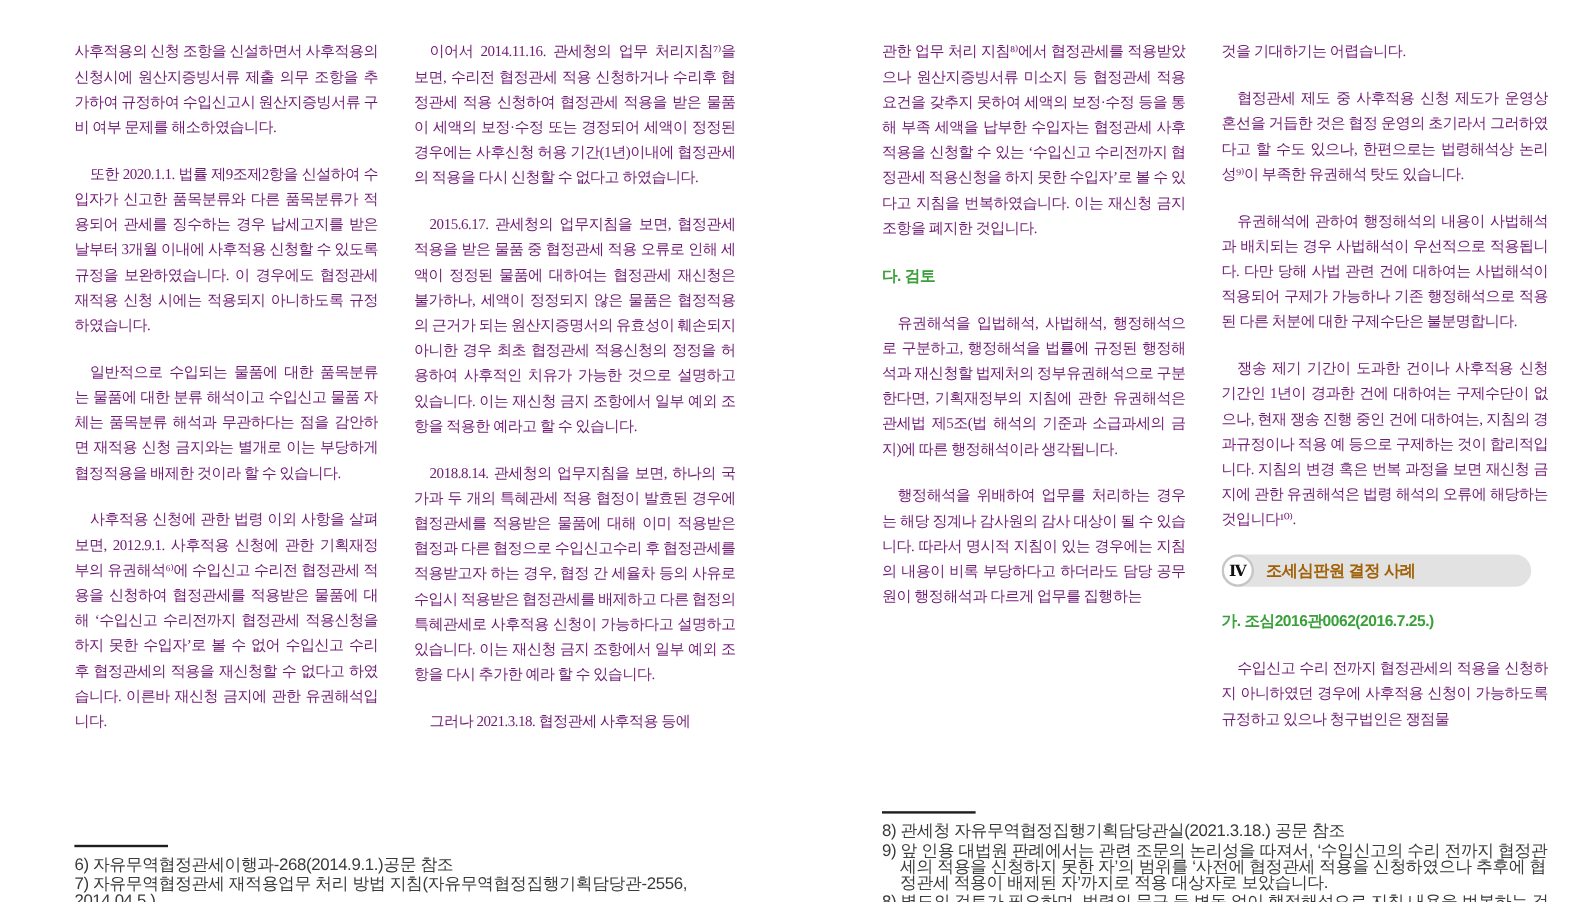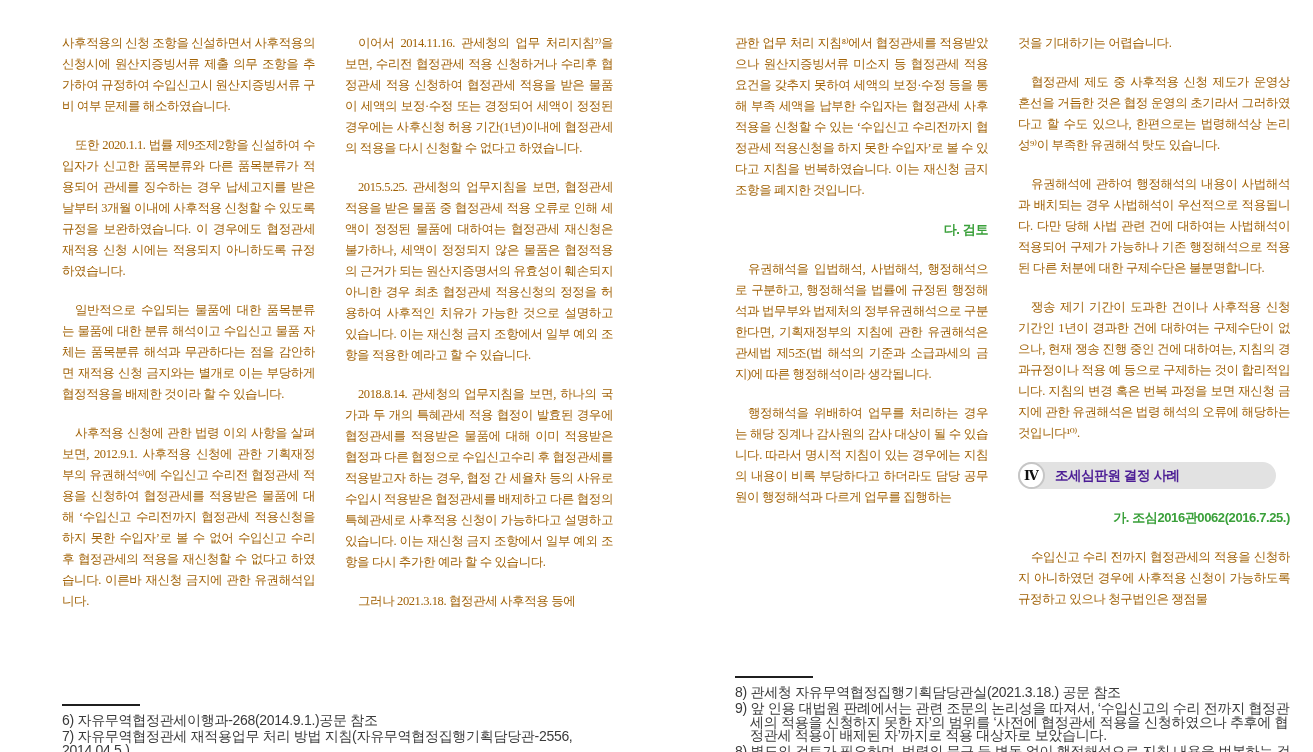--- a/index.html
+++ b/index.html
@@ -5,35 +5,35 @@
   html,body{margin:0;padding:0;background:#ffffff;}
   body{width:1313px;height:752px;position:relative;overflow:hidden;
        font-family:"Liberation Serif","DejaVu Serif",serif;}
 
   .col{position:absolute;top:33px;height:648px;overflow:hidden;}
   #c1{left:62px;width:253px;}
   #c2{left:345px;width:268px;}
   #c3{left:735px;width:253px;}
   #c4{left:1018px;width:272px;}
 
-  .body{margin:0 0 18px 0;font-size:12.5px;line-height:21px;color:#a16207;
+  .body{margin:0 0 18px 0;font-size:12.5px;line-height:21px;color:#701a75;
         text-align:justify;word-break:break-all;text-indent:13px;letter-spacing:-0.4px;}
   .body.cont{text-indent:0;}
 
   .green-heading{margin:2px 0 19px 0;font-family:"Liberation Sans","DejaVu Sans",sans-serif;
-        font-size:13px;line-height:21px;font-weight:bold;color:#3aa03a;letter-spacing:-0.4px;text-align:right;}
+        font-size:13px;line-height:21px;font-weight:bold;color:#3aa03a;letter-spacing:-0.4px;}
 
   .section-pill{margin:4px 0 18px 0;display:flex;align-items:center;height:27px;width:95%;
         background:#e2e2e2;border-radius:14px;}
   .pill-num{flex:0 0 27px;width:27px;height:27px;border-radius:50%;background:#ffffff;
         border:2px solid #c6c6c6;box-sizing:border-box;display:flex;align-items:center;
         justify-content:center;font-weight:bold;font-size:13px;color:#111;
         font-family:"Liberation Serif","DejaVu Serif",serif;}
   .pill-title{margin-left:10px;font-family:"Liberation Sans","DejaVu Sans",sans-serif;
-        font-weight:bold;font-size:13.5px;color:#4c1d95;letter-spacing:-0.4px;}
+        font-weight:bold;font-size:13.5px;color:#a16207;letter-spacing:-0.4px;}
 
   .footnotes{position:absolute;font-family:"Liberation Sans","DejaVu Sans",sans-serif;
         font-size:14px;line-height:13.5px;color:#3a3a3a;letter-spacing:-0.3px;}
   #fn-left{left:62px;top:704px;width:555px;}
   #fn-right{left:735px;top:676px;width:562px;}
   .fn-divider{width:78px;border-top:2px solid #1f1f1f;margin:0 0 8px 0;}
   .fn{margin:0 0 2.5px 0;}
   .fn.hang{padding-left:15px;text-indent:-15px;}
 </style>
 </head>
@@ -41,29 +41,29 @@
 
 <section class="col" id="c1">
   <p class="body cont">사후적용의 신청 조항을 신설하면서 사후적용의 신청시에 원산지증빙서류 제출 의무 조항을 추가하여 규정하여 수입신고시 원산지증빙서류 구비 여부 문제를 해소하였습니다.</p>
   <p class="body">또한 2020.1.1. 법률 제9조제2항을 신설하여 수입자가 신고한 품목분류와 다른 품목분류가 적용되어 관세를 징수하는 경우 납세고지를 받은 날부터 3개월 이내에 사후적용 신청할 수 있도록 규정을 보완하였습니다. 이 경우에도 협정관세 재적용 신청 시에는 적용되지 아니하도록 규정하였습니다.</p>
   <p class="body">일반적으로 수입되는 물품에 대한 품목분류는 물품에 대한 분류 해석이고 수입신고 물품 자체는 품목분류 해석과 무관하다는 점을 감안하면 재적용 신청 금지와는 별개로 이는 부당하게 협정적용을 배제한 것이라 할 수 있습니다.</p>
   <p class="body">사후적용 신청에 관한 법령 이외 사항을 살펴보면, 2012.9.1. 사후적용 신청에 관한 기획재정부의 유권해석⁶⁾에 수입신고 수리전 협정관세 적용을 신청하여 협정관세를 적용받은 물품에 대해 ‘수입신고 수리전까지 협정관세 적용신청을 하지 못한 수입자’로 볼 수 없어 수입신고 수리 후 협정관세의 적용을 재신청할 수 없다고 하였습니다. 이른바 재신청 금지에 관한 유권해석입니다.</p>
 </section>
 
 <section class="col" id="c2">
   <p class="body">이어서 2014.11.16. 관세청의 업무 처리지침⁷⁾을 보면, 수리전 협정관세 적용 신청하거나 수리후 협정관세 적용 신청하여 협정관세 적용을 받은 물품이 세액의 보정·수정 또는 경정되어 세액이 정정된 경우에는 사후신청 허용 기간(1년)이내에 협정관세의 적용을 다시 신청할 수 없다고 하였습니다.</p>
-  <p class="body">2015.5.25. 관세청의 업무지침을 보면, 협정관세 적용을 받은 물품 중 협정관세 적용 오류로 인해 세액이 정정된 물품에 대하여는 협정관세 재신청은 불가하나, 세액이 정정되지 않은 물품은 협정적용의 근거가 되는 원산지증명서의 유효성이 훼손되지 아니한 경우 최초 협정관세 적용신청의 정정을 허용하여 사후적인 치유가 가능한 것으로 설명하고 있습니다. 이는 재신청 금지 조항에서 일부 예외 조항을 적용한 예라고 할 수 있습니다.</p>
+  <p class="body">2015.6.17. 관세청의 업무지침을 보면, 협정관세 적용을 받은 물품 중 협정관세 적용 오류로 인해 세액이 정정된 물품에 대하여는 협정관세 재신청은 불가하나, 세액이 정정되지 않은 물품은 협정적용의 근거가 되는 원산지증명서의 유효성이 훼손되지 아니한 경우 최초 협정관세 적용신청의 정정을 허용하여 사후적인 치유가 가능한 것으로 설명하고 있습니다. 이는 재신청 금지 조항에서 일부 예외 조항을 적용한 예라고 할 수 있습니다.</p>
   <p class="body">2018.8.14. 관세청의 업무지침을 보면, 하나의 국가과 두 개의 특혜관세 적용 협정이 발효된 경우에 협정관세를 적용받은 물품에 대해 이미 적용받은 협정과 다른 협정으로 수입신고수리 후 협정관세를 적용받고자 하는 경우, 협정 간 세율차 등의 사유로 수입시 적용받은 협정관세를 배제하고 다른 협정의 특혜관세로 사후적용 신청이 가능하다고 설명하고 있습니다. 이는 재신청 금지 조항에서 일부 예외 조항을 다시 추가한 예라 할 수 있습니다.</p>
   <p class="body">그러나 2021.3.18. 협정관세 사후적용 등에</p>
 </section>
 
 <section class="col" id="c3">
   <p class="body cont">관한 업무 처리 지침⁸⁾에서 협정관세를 적용받았으나 원산지증빙서류 미소지 등 협정관세 적용 요건을 갖추지 못하여 세액의 보정·수정 등을 통해 부족 세액을 납부한 수입자는 협정관세 사후적용을 신청할 수 있는 ‘수입신고 수리전까지 협정관세 적용신청을 하지 못한 수입자’로 볼 수 있다고 지침을 번복하였습니다. 이는 재신청 금지 조항을 폐지한 것입니다.</p>
   <h3 class="green-heading">다. 검토</h3>
-  <p class="body">유권해석을 입법해석, 사법해석, 행정해석으로 구분하고, 행정해석을 법률에 규정된 행정해석과 법무부와 법제처의 정부유권해석으로 구분한다면, 기획재정부의 지침에 관한 유권해석은 관세법 제5조(법 해석의 기준과 소급과세의 금지)에 따른 행정해석이라 생각됩니다.</p>
+  <p class="body">유권해석을 입법해석, 사법해석, 행정해석으로 구분하고, 행정해석을 법률에 규정된 행정해석과 재신청할 법제처의 정부유권해석으로 구분한다면, 기획재정부의 지침에 관한 유권해석은 관세법 제5조(법 해석의 기준과 소급과세의 금지)에 따른 행정해석이라 생각됩니다.</p>
   <p class="body">행정해석을 위배하여 업무를 처리하는 경우는 해당 징계나 감사원의 감사 대상이 될 수 있습니다. 따라서 명시적 지침이 있는 경우에는 지침의 내용이 비록 부당하다고 하더라도 담당 공무원이 행정해석과 다르게 업무를 집행하는</p>
 </section>
 
 <section class="col" id="c4">
   <p class="body cont">것을 기대하기는 어렵습니다.</p>
   <p class="body">협정관세 제도 중 사후적용 신청 제도가 운영상 혼선을 거듭한 것은 협정 운영의 초기라서 그러하였다고 할 수도 있으나, 한편으로는 법령해석상 논리성⁹⁾이 부족한 유권해석 탓도 있습니다.</p>
   <p class="body">유권해석에 관하여 행정해석의 내용이 사법해석과 배치되는 경우 사법해석이 우선적으로 적용됩니다. 다만 당해 사법 관련 건에 대하여는 사법해석이 적용되어 구제가 가능하나 기존 행정해석으로 적용된 다른 처분에 대한 구제수단은 불분명합니다.</p>
   <p class="body">쟁송 제기 기간이 도과한 건이나 사후적용 신청 기간인 1년이 경과한 건에 대하여는 구제수단이 없으나, 현재 쟁송 진행 중인 건에 대하여는, 지침의 경과규정이나 적용 예 등으로 구제하는 것이 합리적입니다. 지침의 변경 혹은 번복 과정을 보면 재신청 금지에 관한 유권해석은 법령 해석의 오류에 해당하는 것입니다¹⁰⁾.</p>
   <div class="section-pill">
     <span class="pill-num">Ⅳ</span>

